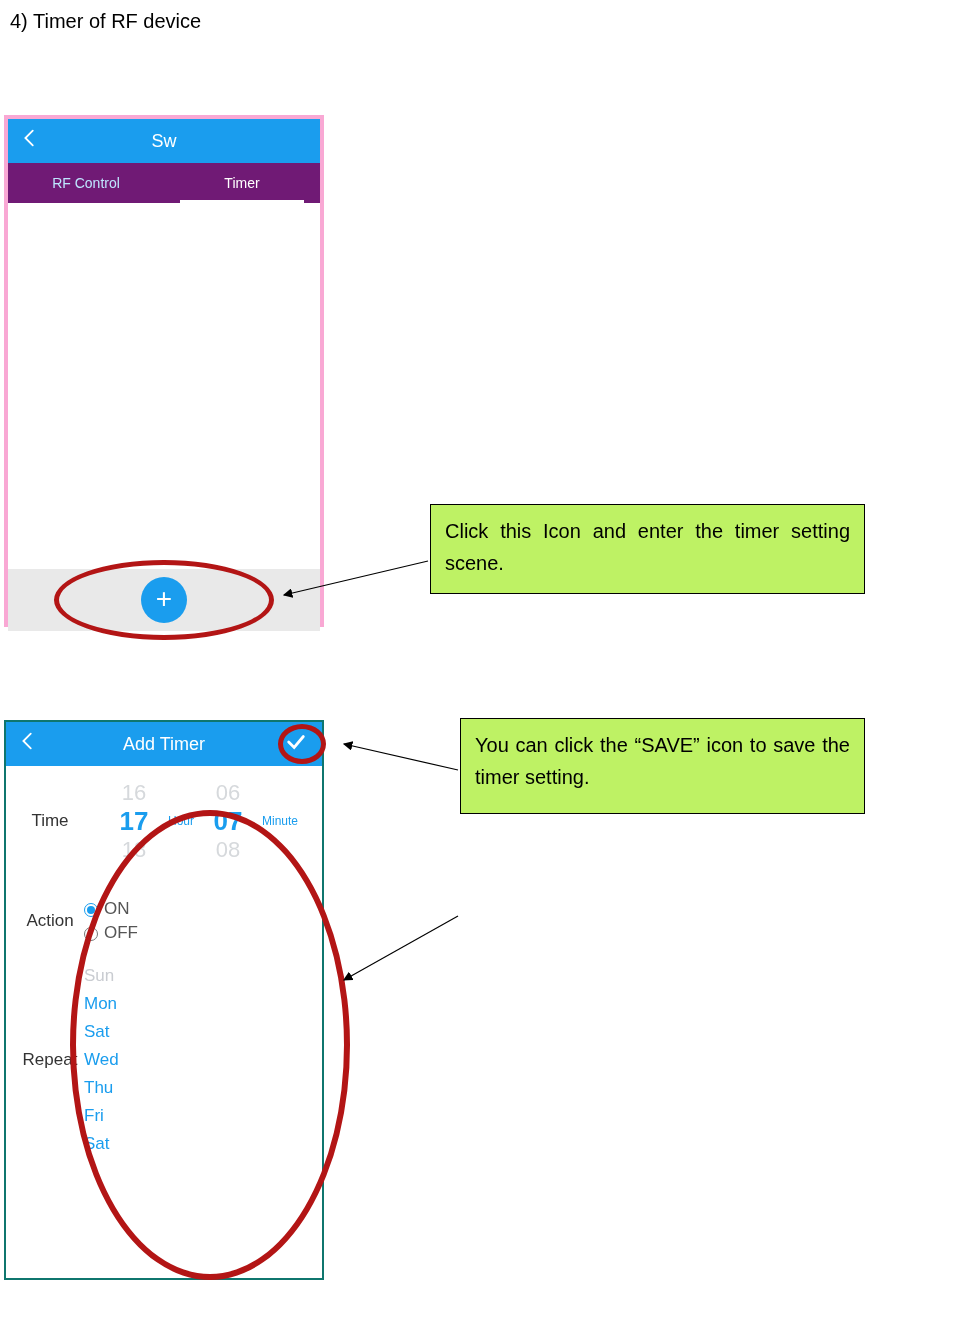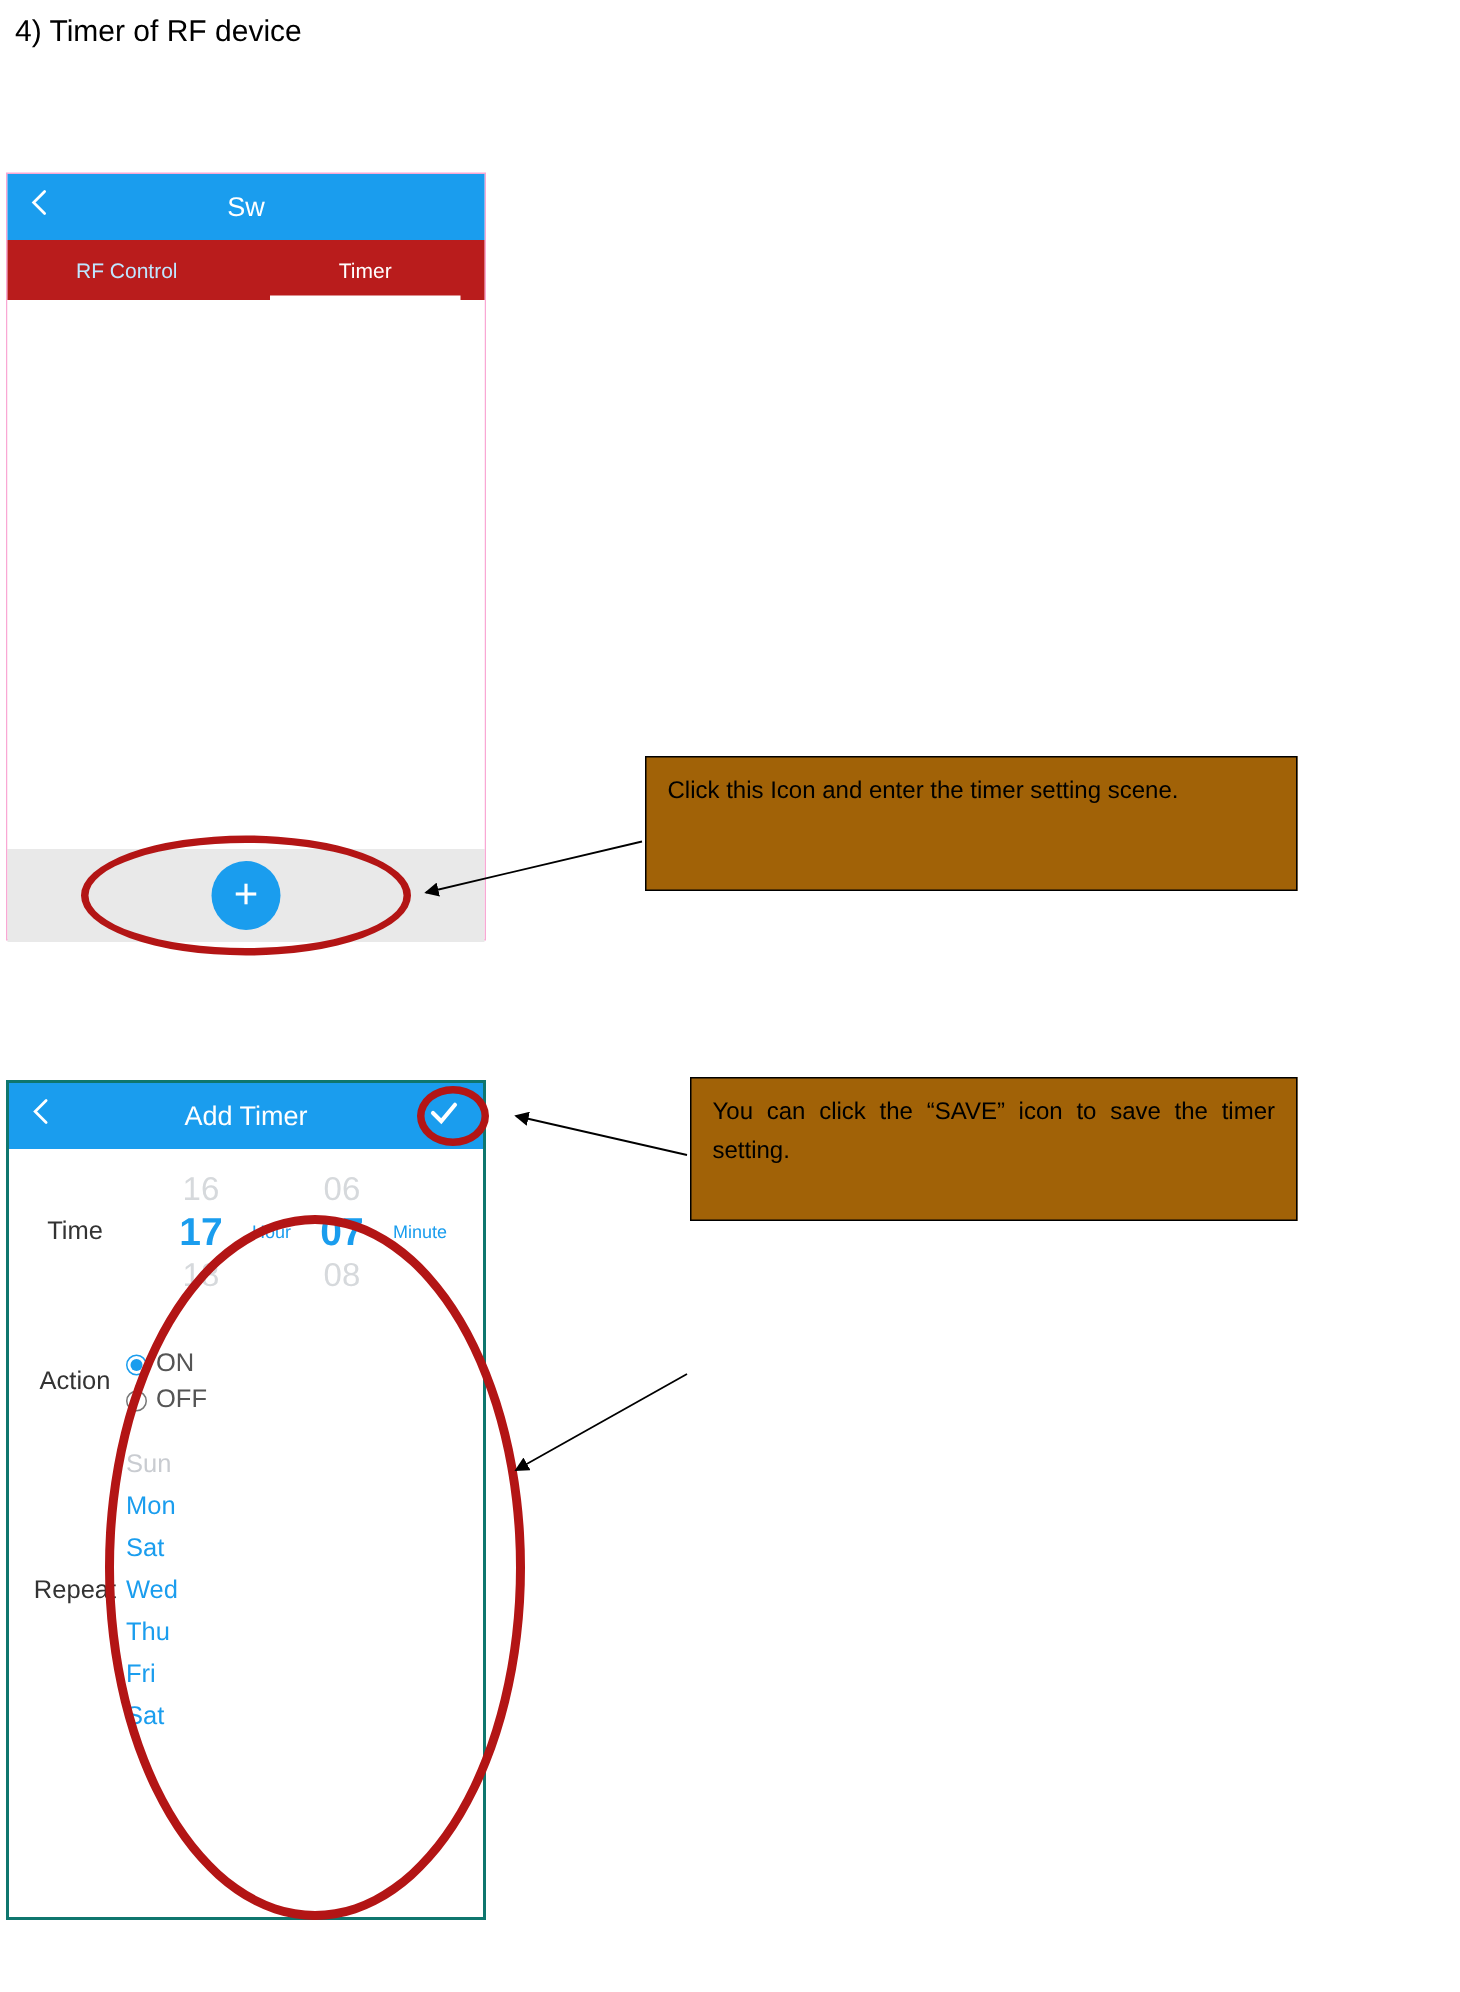--- a/index.html
+++ b/index.html
@@ -18,36 +18,36 @@
     left: 10px; top: 10px;
     font-weight: 400;
     font-size: 20px;
   }
 
   
   .shot1 {
     position: absolute;
     left: 4px; top: 115px;
     width: 320px; height: 512px;
-    border: 1px solid #f9a8d4;
+    border: 4px solid #f9a8d4;
     background: #fff;
   }
   .s1-nav {
     height: 44px;
     background: #1a9dee;
     color: #fff;
     display: flex;
     align-items: center;
     position: relative;
   }
   .s1-back { width: 44px; text-align: center; font-size: 22px; cursor: pointer; }
   .s1-title { position: absolute; left: 0; right: 0; text-align: center; font-size: 18px; pointer-events:none; }
   .s1-tabs {
     height: 40px;
-    background: #b91c1c;
+    background: #701a75;
     color: #bfe6ff;
     display: flex;
     font-size: 14px;
     align-items: stretch;
   }
   .s1-tab { flex: 1; display: flex; align-items: center; justify-content: center; position: relative; cursor: pointer; }
   .s1-tab.active { color: #fff; }
   .s1-tab.active::after { content:""; position:absolute; left:10%; right:10%; bottom:0; height:3px; background:#fff; }
   .s1-body { height: 366px; background:#fff; }
   .s1-footer {
@@ -67,24 +67,24 @@
     border-radius: 50%;
     transform: translate(-50%,-50%);
     pointer-events:none;
   }
 
   
   .card {
     position:absolute;
     border:1.5px solid #000;
     padding:10px 14px;
-    font-size:16px;
+    font-size:20px;
     line-height:1.6;
     text-align:justify;
-    background:#a16207;
+    background:#bef264;
   }
   .card1 { left:430px; top:504px; width:435px; height:90px; }
   .card2 { left:460px; top:718px; width:405px; height:96px; }
   .card3 { left:460px; top:880px; width:470px; height:80px; }
 
   
   .shot2 {
     position:absolute;
     left:4px; top:720px;
     width:320px; height:560px;

